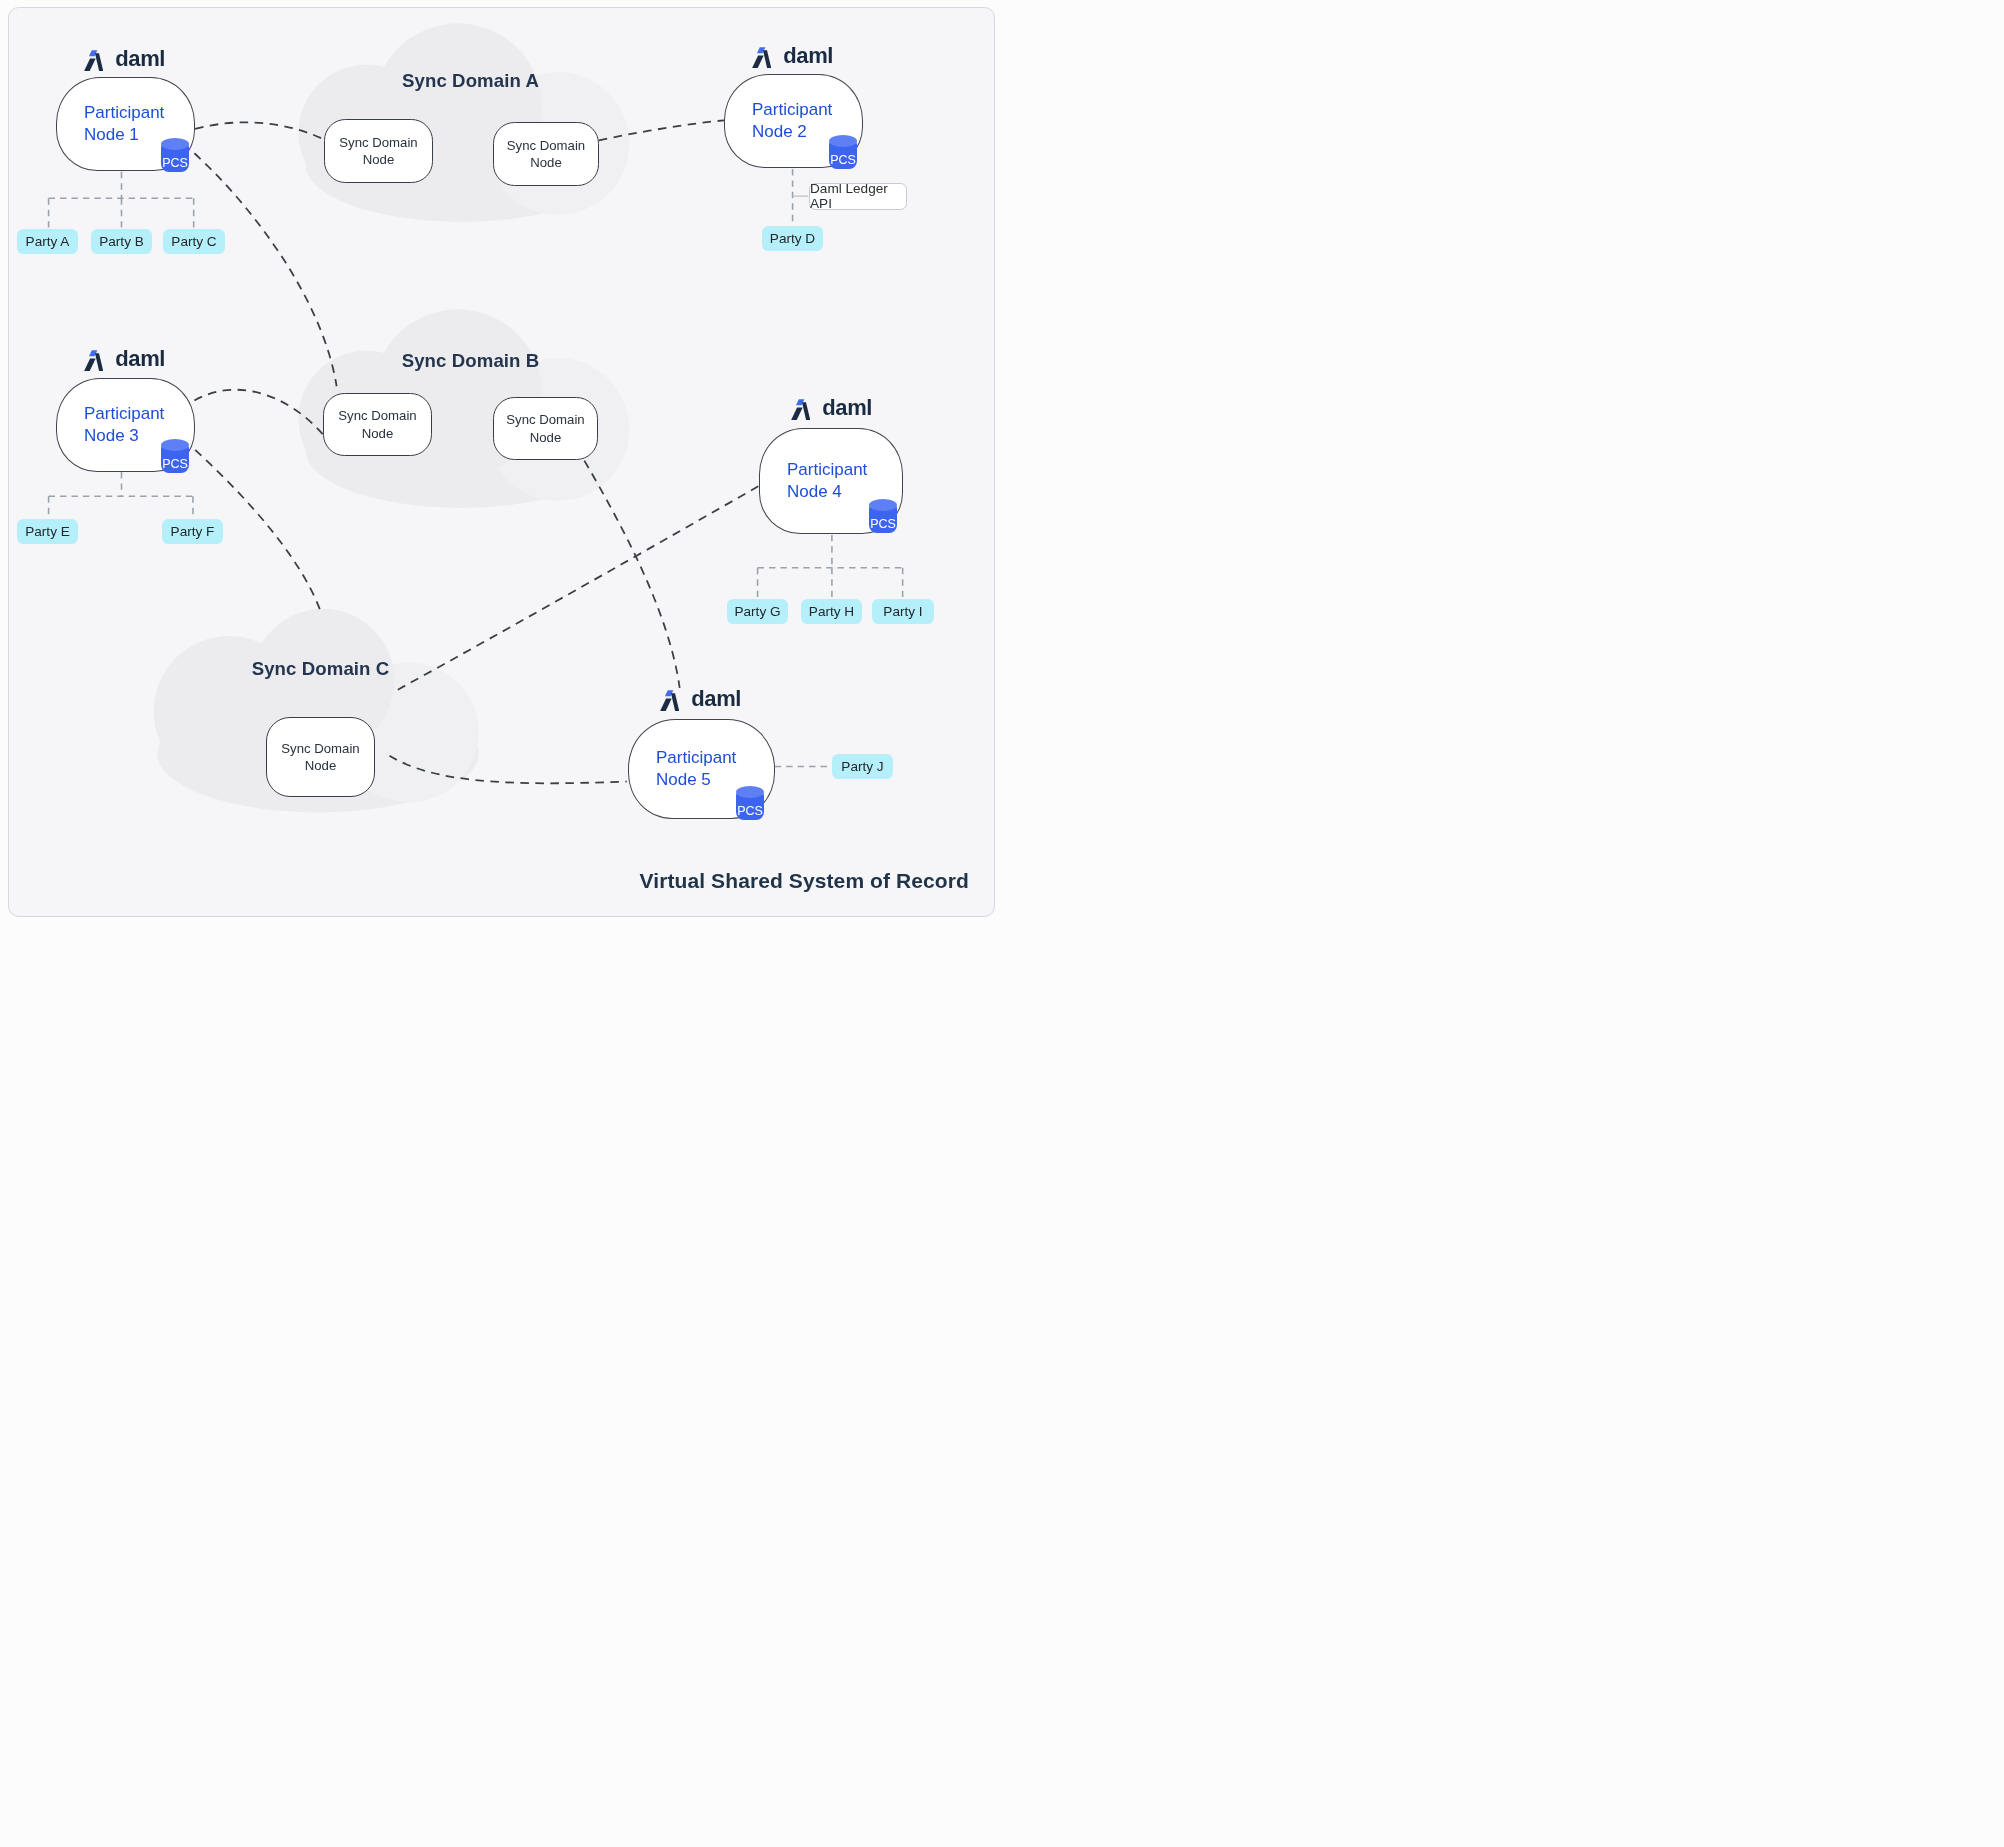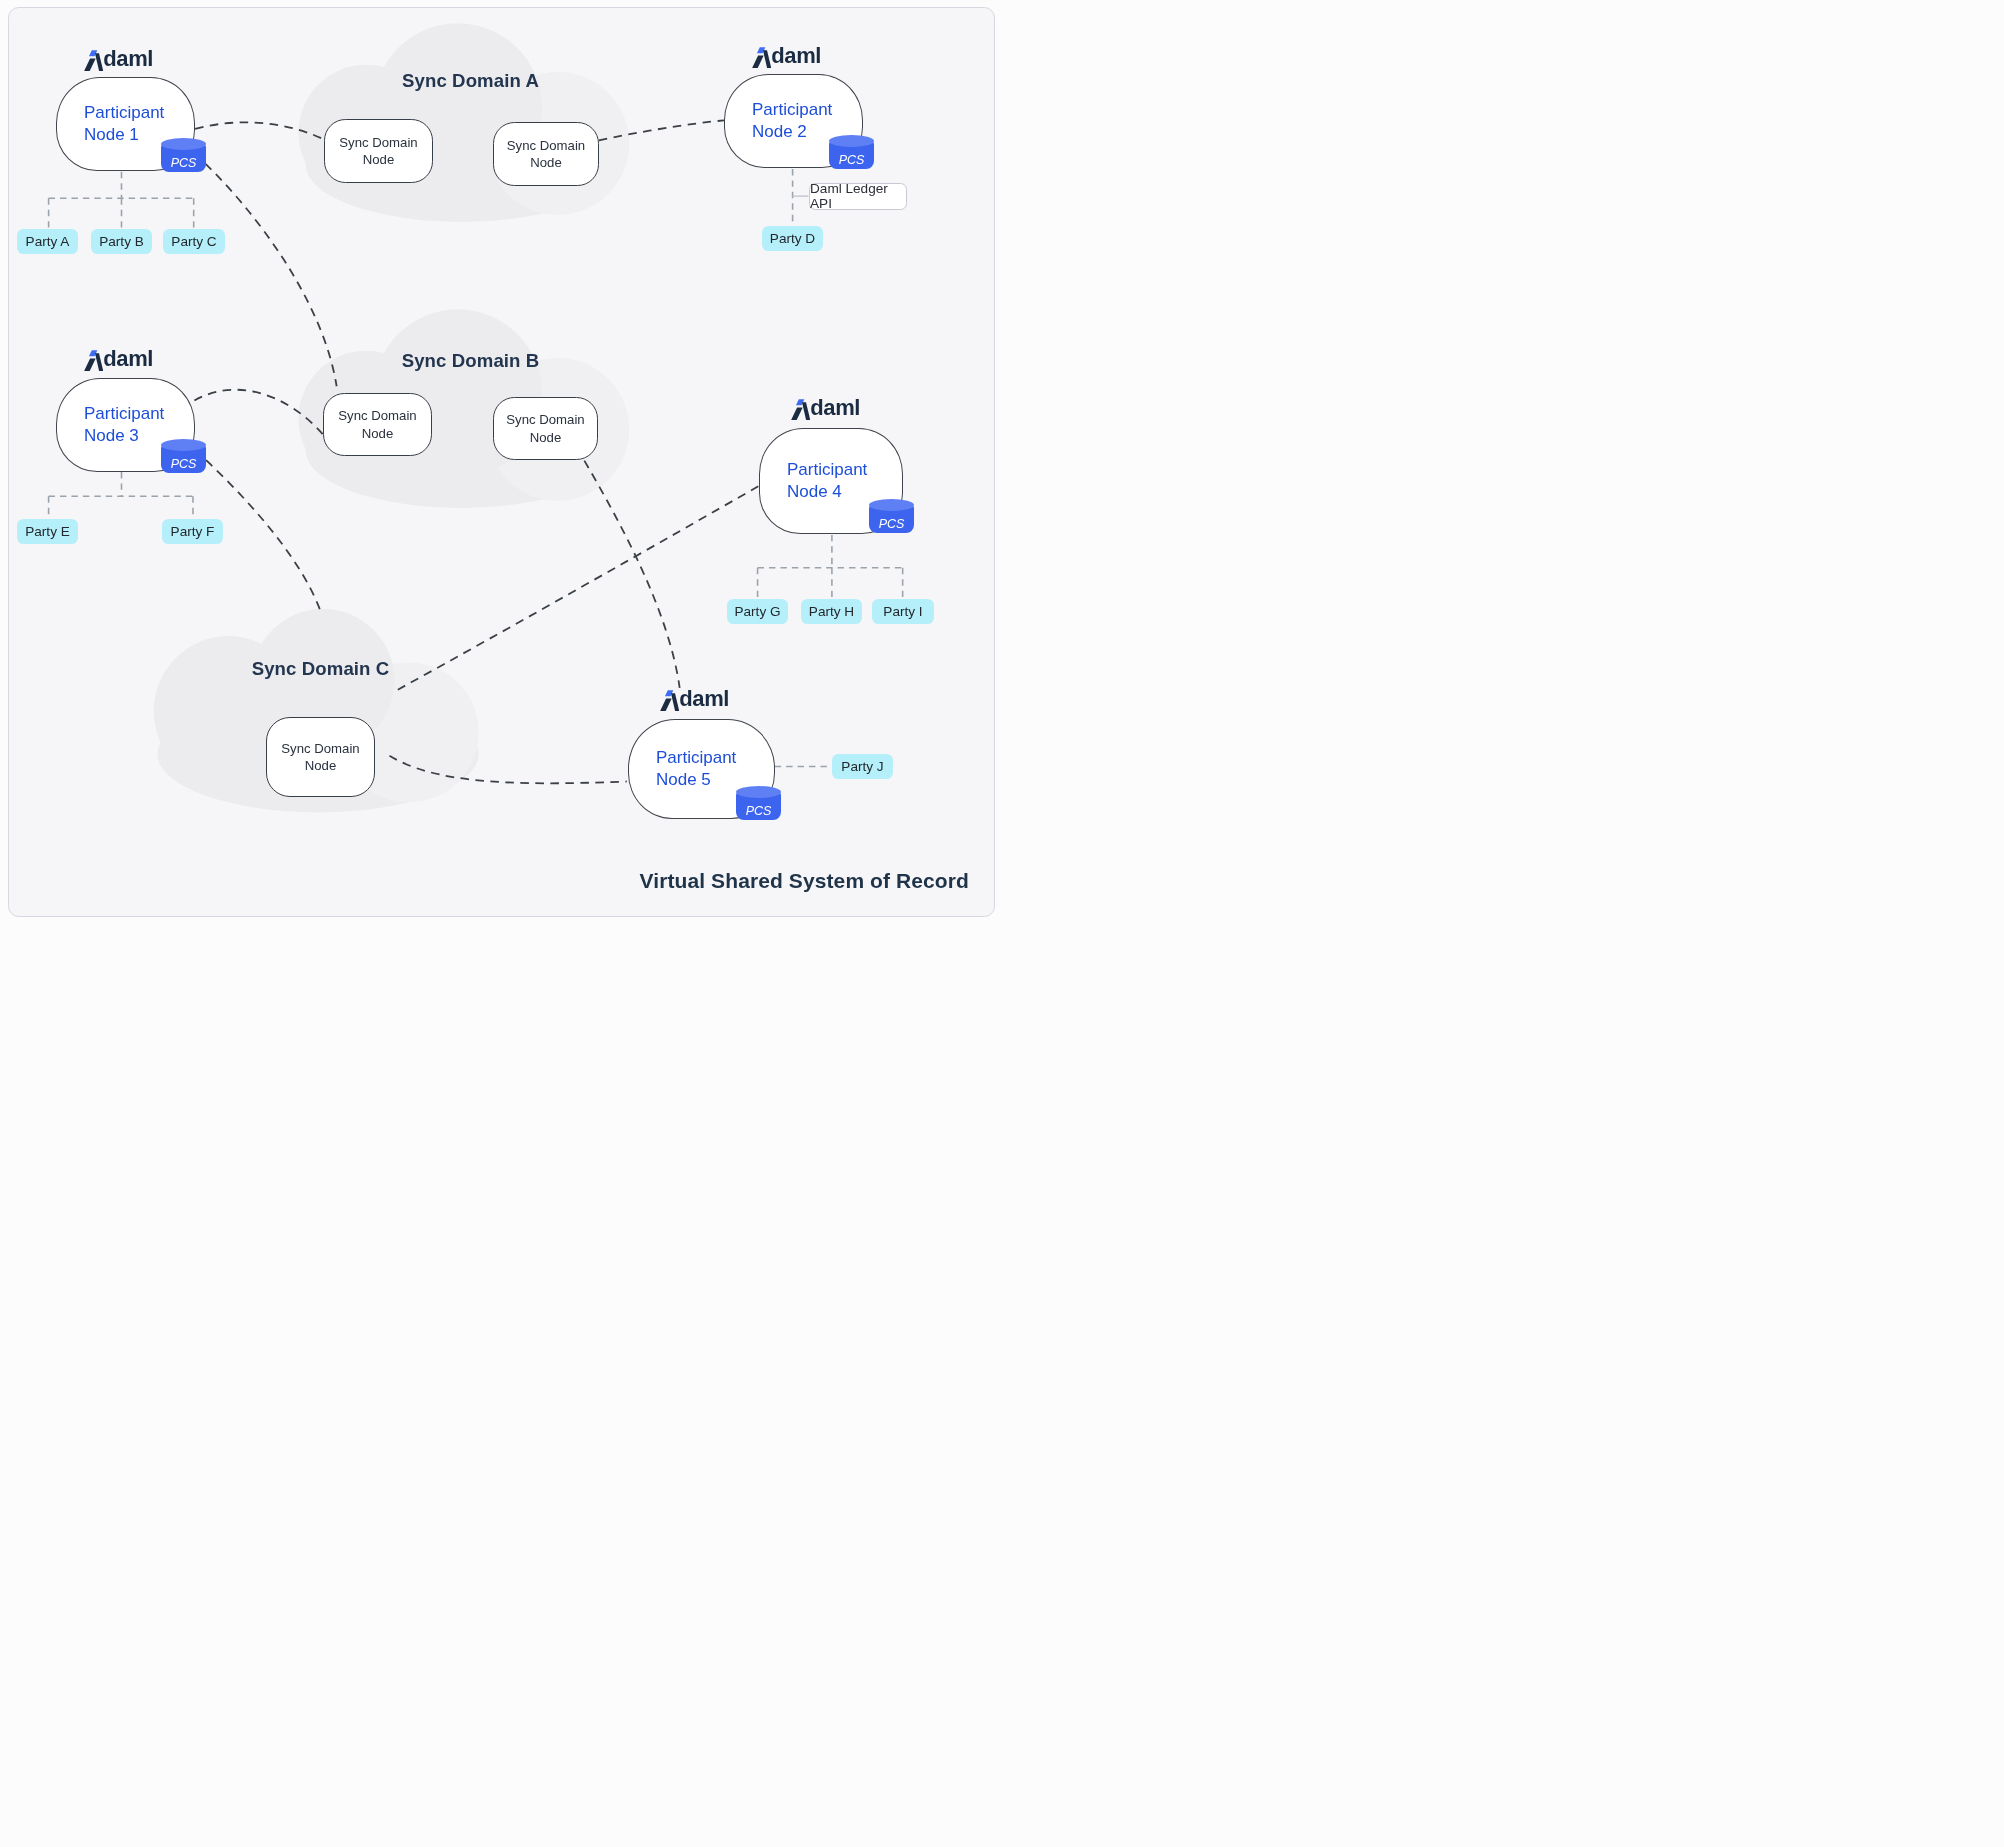--- a/index.html
+++ b/index.html
@@ -23,27 +23,27 @@
     box-sizing:border-box;
   }
   .blob{border-radius:44px 44px 41px 41px / 46px 46px 41px 41px;}
   .blob5{border-radius:47px 47px 44px 44px / 49px 49px 46px 46px;}
   .plabel{
     position:absolute;inset:0;display:flex;align-items:center;
     padding-left:27px;font-size:17px;line-height:1.32;color:#1d4ed8;
     white-space:pre-line;font-weight:500;
   }
   .daml-logo{
-    position:absolute;width:86px;height:29px;display:flex;align-items:center;gap:0;
+    position:absolute;width:86px;height:29px;display:flex;align-items:center;gap:12px;
   }
   .daml-logo .wordmark{
     font-size:22px;font-weight:800;color:#1b2b42;letter-spacing:-0.4px;line-height:1;
     padding-bottom:2.1px;
   }
-  .pcs{position:absolute;width:45px;height:34px;font-style:italic;}
+  .pcs{position:absolute;width:28px;height:34px;}
   .pcs .pcs-body{position:absolute;left:0;right:0;top:5.7px;bottom:0;background:#3c64ef;border-radius:3.6px 3.6px 7.9px 7.9px;}
   .pcs .pcs-top{position:absolute;left:0;right:0;top:0;height:12px;background:#5f80f4;border-radius:50%;}
   .pcs .pcs-label{position:absolute;left:0;right:0;bottom:2.1px;text-align:center;color:#ffffff;font-size:12.5px;font-weight:500;}
   .snode{
     position:absolute;background:#ffffff;border:1.4px solid #383e47;box-sizing:border-box;
     border-radius:21.5px;display:flex;align-items:center;justify-content:center;
     text-align:center;font-size:13.2px;line-height:1.3;color:#2a323e;font-weight:500;
     padding:0 11.4px;
     margin-top:12px;
   }

